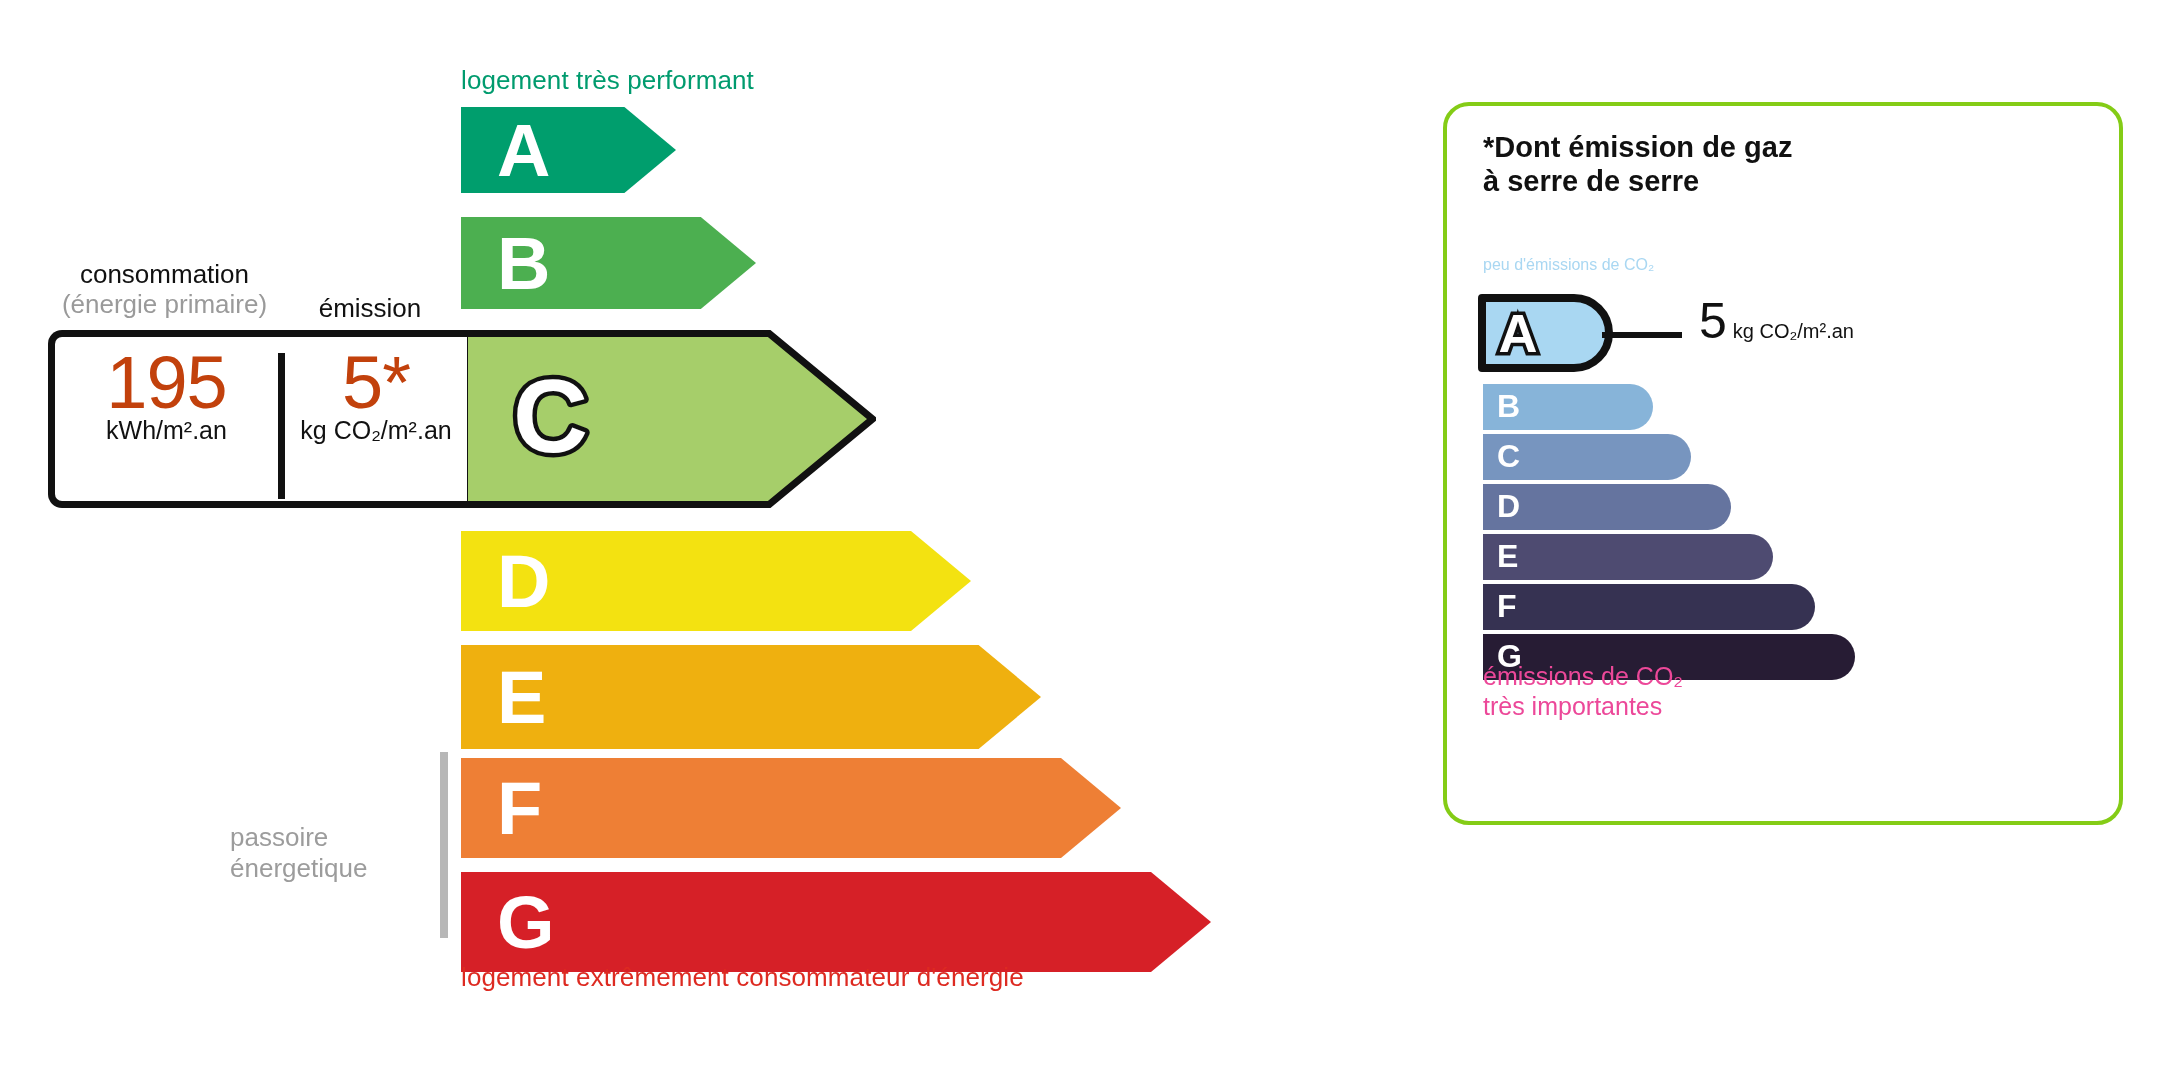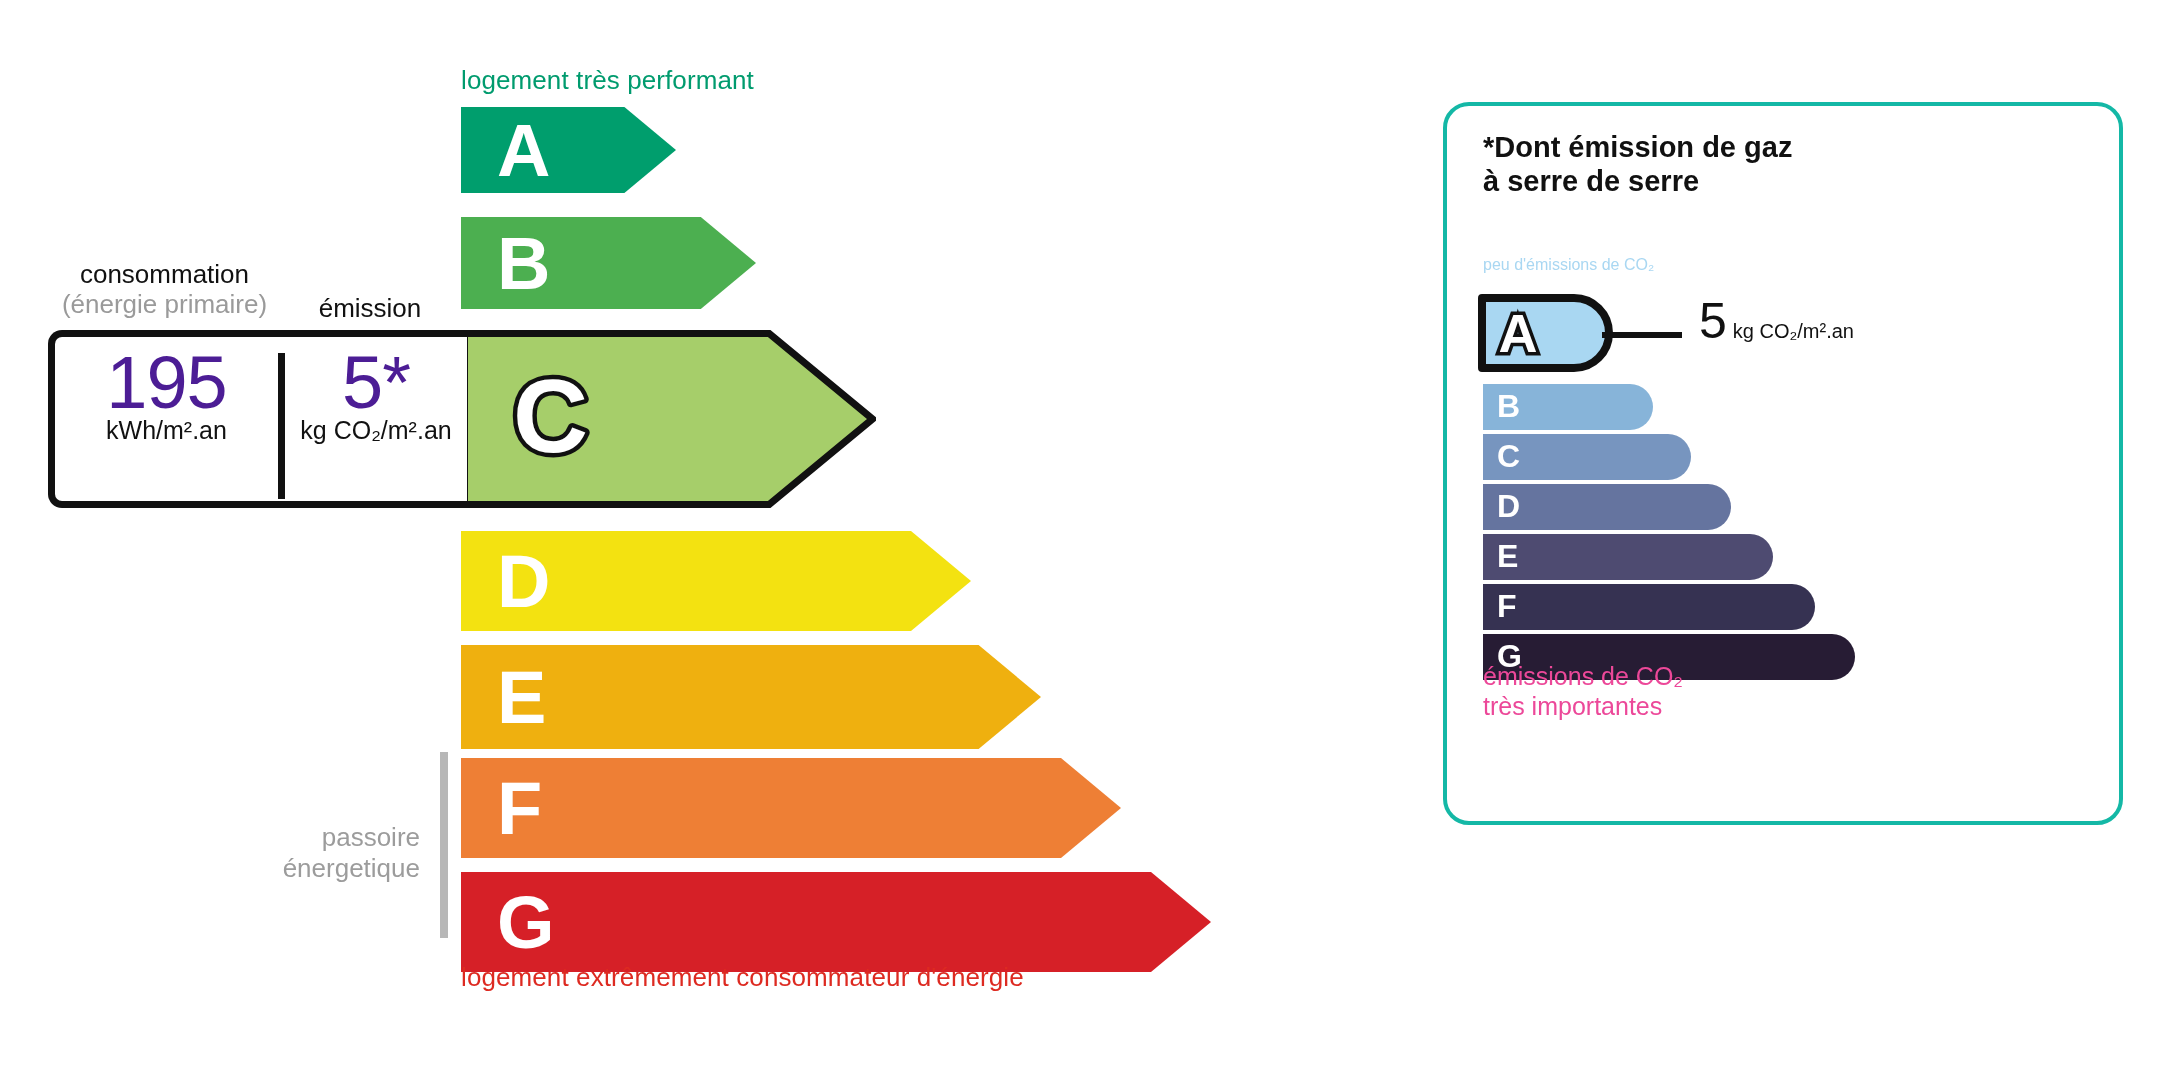--- a/index.html
+++ b/index.html
@@ -33,21 +33,21 @@
     position:absolute;left:48px;top:320px;width:419px;height:178px;
     border:7px solid #111111;border-right:0;border-radius:14px 0 0 14px;
     background:#ffffff;box-sizing:border-box;
   }
   #value-box .divider{
     position:absolute;left:223px;top:16px;width:7px;height:146px;background:#111111;
   }
   .vb-cell{position:absolute;top:8px;text-align:center;}
   #cell-conso{left:0;width:223px;}
   #cell-emis{left:230px;width:182px;}
-  .vb-num{font-size:74px;line-height:1.02;color:#4c1d95;font-weight:400;letter-spacing:-1px;}
+  .vb-num{font-size:74px;line-height:1.02;color:#c2410c;font-weight:400;letter-spacing:-1px;}
   .vb-unit{font-size:25px;color:#111;margin-top:-4px;}
 
   #hdr-conso{
     position:absolute;left:52px;top:250px;width:225px;text-align:center;
     font-size:26px;color:#111;line-height:1.14;
   }
   #hdr-conso .sub{color:#9a9a9a;}
   #hdr-emis{
     position:absolute;left:290px;top:283px;width:160px;text-align:center;
     font-size:26px;color:#111;
@@ -55,28 +55,28 @@
   #final-energy{
     position:absolute;left:70px;top:508px;width:230px;text-align:center;
     font-size:25px;color:#aaaaaa;line-height:1.18;
   }
 
   
   #passoire-bar{
     position:absolute;left:440px;top:742px;width:8px;height:186px;background:#b7b7b7;
   }
   #passoire-label{
-    position:absolute;left:230px;top:812px;width:190px;text-align:right;
+    position:absolute;left:230px;top:812px;width:190px;
     font-size:26px;color:#9c9c9c;line-height:1.2;
   }
 
   
   #ges-panel{
     position:absolute;left:1443px;top:92px;width:680px;height:723px;
-    border:4px solid #14b8a6;border-radius:26px;background:#ffffff;box-sizing:border-box;
+    border:4px solid #84cc16;border-radius:26px;background:#ffffff;box-sizing:border-box;
   }
   #ges-title{
     position:absolute;left:36px;top:25px;width:430px;
     font-size:29px;font-weight:bold;color:#111;line-height:1.17;
   }
   #ges-top-caption{
     position:absolute;left:36px;top:150px;
     font-size:16px;color:#A9D7F2;white-space:nowrap;
   }
   #ges-bottom-caption{

